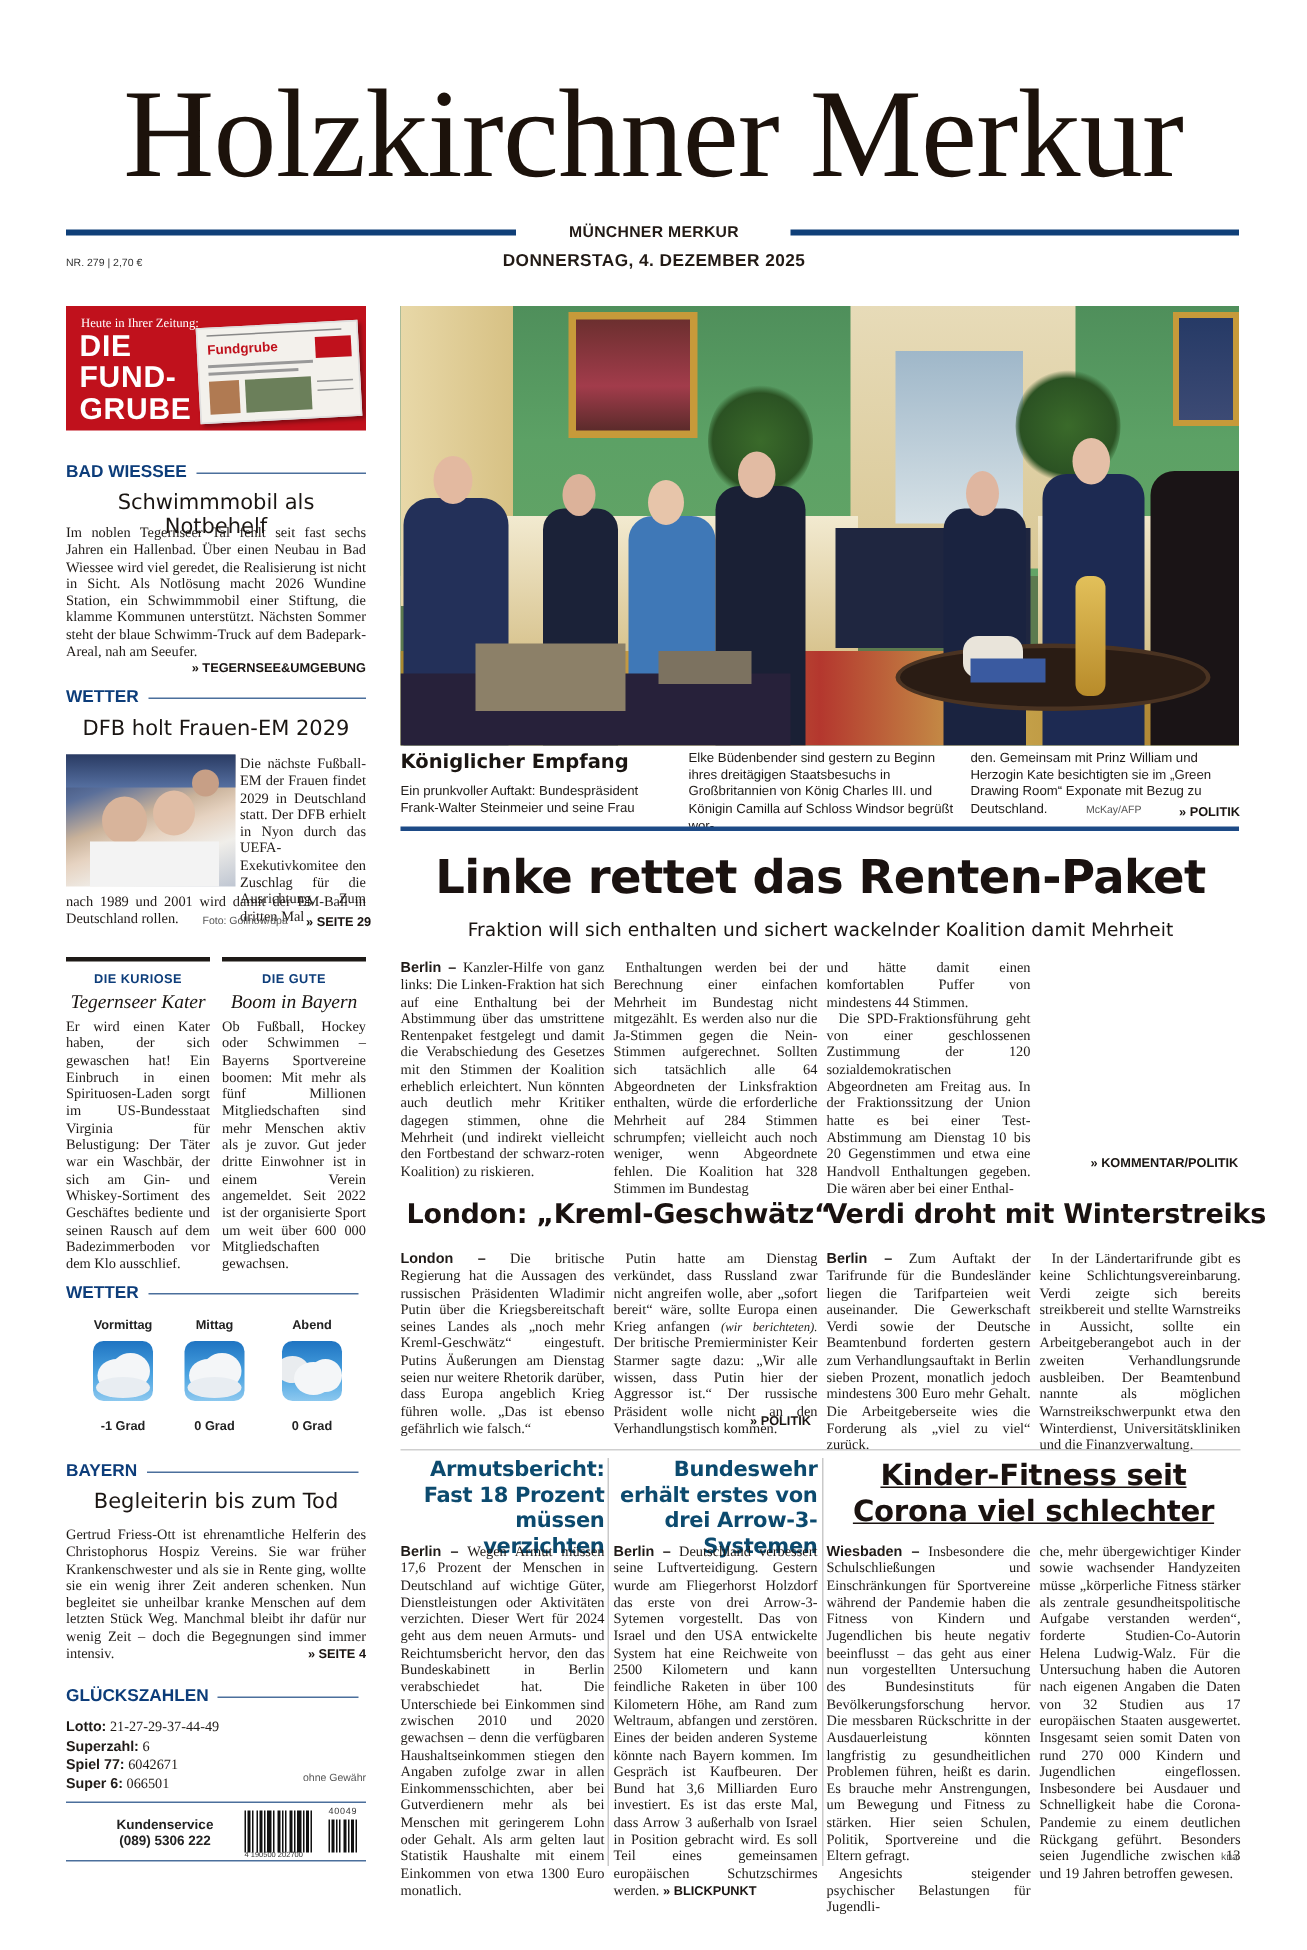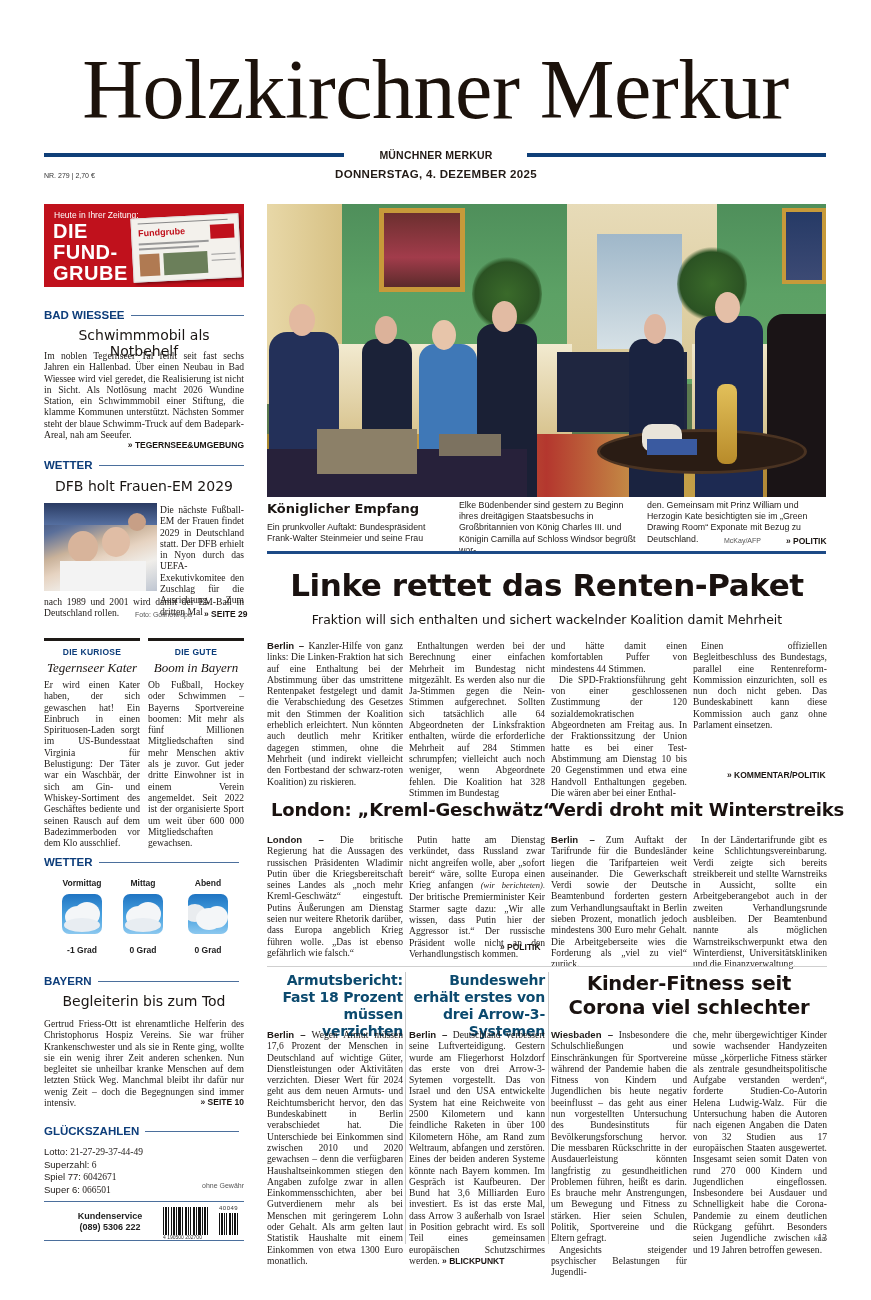--- a/index.html
+++ b/index.html
@@ -8,21 +8,21 @@
   .abs { position: absolute; }
   .sans { font-family: "Liberation Sans", sans-serif; }
 
   
   #masthead-title { left: 0; top: 40px; width: 871px; text-align: center; font-family: "Liberation Serif", serif; font-size: 84px; line-height: 100px; color: #1c120b; letter-spacing: -0.5px; }
   .rule-blue { background: #0f3f78; height: 4px; }
   #sub-title { left: 350px; top: 149px; width: 172px; text-align: center; font-family: "Liberation Sans", sans-serif; font-weight: bold; font-size: 10.5px; color: #221a15; letter-spacing: 0.2px; }
   #issue { left: 44px; top: 172px; font-family: "Liberation Sans", sans-serif; font-size: 7px; color: #333; }
   #date { left: 300px; top: 168px; width: 272px; text-align: center; font-family: "Liberation Sans", sans-serif; font-weight: bold; font-size: 11.5px; color: #221a15; letter-spacing: 0.3px; }
   .promo { left: 44px; top: 204px; width: 200px; height: 83px; background: #c0111c; overflow: hidden; }
-  .promo .kicker { position: absolute; left: 10px; top: 6px; font-family: Liberation Sans, sans-serif; font-size: 8.5px; color: #fff; }
+  .promo .kicker { position: absolute; left: 10px; top: 6px; font-family: Liberation Serif, serif; font-size: 8.5px; color: #fff; }
   .promo .big { position: absolute; left: 9px; top: 17px; font-family: "Liberation Sans", sans-serif; font-weight: bold; font-size: 20px; line-height: 21px; color: #fff; letter-spacing: 0.5px; }
   .promo .paper { position: absolute; left: 88px; top: 12px; width: 108px; height: 64px; background: #f3f1ec; transform: rotate(-3deg); border: 1px solid #ddd; box-shadow: 2px 2px 3px rgba(0,0,0,0.35); }
   .promo .paper .brand { position: absolute; left: 6px; top: 9px; font-family: "Liberation Sans", sans-serif; font-weight: bold; font-size: 9px; color: #c0111c; }
   .promo .paper .l { position: absolute; background: #999; height: 2px; }
   .promo .paper .pic { position: absolute; background: #8c7b63; }
 
   .section-head { display: flex; align-items: center; gap: 6px; font-family: "Liberation Sans", sans-serif; font-weight: bold; font-size: 11.5px; color: #0d3d7a; }
   .section-head .line { flex: 1; height: 1px; background: #4b6f9c; }
   .hl-sans { font-family: "DejaVu Sans", sans-serif; font-weight: normal; color: #1a1512; text-align: center; }
   .body-text { font-family: "Liberation Serif", serif; font-size: 9.6px; line-height: 11.3px; color: #1f1a17; text-align: justify; hyphens: manual; }
@@ -36,21 +36,21 @@
   .kicker-small { font-family: "Liberation Sans", sans-serif; font-weight: bold; font-size: 8.5px; color: #0d3d7a; text-align: center; letter-spacing: 0.3px; }
   .it-head { font-family: "Liberation Serif", serif; font-style: italic; font-size: 13px; text-align: center; color: #1a1512; }
 
   .weather-item { position: absolute; width: 60px; text-align: center; }
   .weather-item .lbl { font-family: "Liberation Sans", sans-serif; font-weight: bold; font-size: 8.5px; color: #222; }
   .weather-item .tile { margin: 6px auto 0; width: 40px; height: 40px; border-radius: 7px; background: linear-gradient(180deg,#1f74c2 0%, #49a2e0 55%, #8cc8ef 100%); position: relative; overflow: hidden; }
   .cloud { position: absolute; background: #f4f6f8; border-radius: 50%; }
   .weather-item .temp { margin-top: 11px; font-family: "Liberation Sans", sans-serif; font-weight: bold; font-size: 8.5px; color: #222; }
 
   .lotto-row { font-family: "Liberation Serif", serif; font-size: 9.5px; line-height: 11.5px; color: #1f1a17; }
-  .lotto-row b { font-family: "Liberation Sans", sans-serif; font-weight: normal; }
+  .lotto-row b { font-family: "Liberation Sans", sans-serif; font-weight: bold; }
 
   .barcode { display: flex; align-items: flex-end; gap: 0; height: 28px; }
   .barcode span { display: inline-block; background: #111; height: 100%; }
 
   
   #main-photo { left: 267px; top: 204px; width: 559px; height: 293px; overflow: hidden; background: #5c7a4f; }
   .ph { position: absolute; }
 
   .caption-title { font-family: "DejaVu Sans", sans-serif; font-weight: bold; font-size: 13px; color: #1a1512; }
   .caption-text { font-family: "Liberation Sans", sans-serif; font-size: 8.8px; line-height: 11.2px; color: #1f1a17; }
@@ -163,21 +163,21 @@
   <div class="temp">0 Grad</div>
 </div>
 
 <div class="abs section-head" style="left:44px; top:975px; width:195px;">
   <span>BAYERN</span>
     <span class="line"></span>
 </div>
 <div class="abs hl-sans" style="left:44px; top:993px; width:200px; font-size:14px;">Begleiterin bis zum Tod</div>
 <div class="abs body-text" style="left:44px; top:1018px; width:200px;">
   <span>Gertrud Friess-Ott ist ehrenamtliche Helferin des Christophorus Hospiz Vereins. Sie war früher Krankenschwester und als sie in Rente ging, wollte sie ein wenig ihrer Zeit anderen schenken. Nun begleitet sie unheilbar kranke Menschen auf dem letzten Stück Weg. Manchmal bleibt ihr dafür nur wenig Zeit – doch die Begegnungen sind immer intensiv.</span>
-  <span class="ref" style="float:right;">» SEITE 10</span>
+  <span class="ref" style="float:right;">» SEITE 4</span>
 </div>
 
 <div class="abs section-head" style="left:44px; top:1125px; width:195px;">
   <span>GLÜCKSZAHLEN</span>
     <span class="line"></span>
 </div>
 <div class="abs" style="left:44px; top:1146px; width:200px;">
   <div class="lotto-row"><b>Lotto:</b> <span>21-27-29-37-44-49</span></div>
   <div class="lotto-row"><b>Superzahl:</b> <span>6</span></div>
   <div class="lotto-row"><b>Spiel 77:</b> <span>6042671</span></div>
@@ -286,21 +286,20 @@
   <b>Berlin –</b> <span>Kanzler-Hilfe von ganz links: Die Linken-Fraktion hat sich auf eine Enthaltung bei der Abstimmung über das umstrittene Rentenpaket festgelegt und damit die Verabschiedung des Gesetzes mit den Stimmen der Koalition erheblich erleichtert. Nun könnten auch deutlich mehr Kritiker dagegen stimmen, ohne die Mehrheit (und indirekt vielleicht den Fortbestand der schwarz-roten Koalition) zu riskieren.</span>
 </div>
 <div class="abs body-text" style="left:409px; top:640px; width:136px;">
   <span class="indent">Enthaltungen werden bei der Berechnung einer einfachen Mehrheit im Bundestag nicht mitgezählt. Es werden also nur die Ja-Stimmen gegen die Nein-Stimmen aufgerechnet. Sollten sich tatsächlich alle 64 Abgeordneten der Linksfraktion enthalten, würde die erforderliche Mehrheit auf 284 Stimmen schrumpfen; vielleicht auch noch weniger, wenn Abgeordnete fehlen. Die Koalition hat 328 Stimmen im Bundestag</span>
 </div>
 <div class="abs body-text" style="left:551px; top:640px; width:136px;">
   <span style="display:block;">und hätte damit einen komfortablen Puffer von mindestens 44 Stimmen.</span>
   <span class="indent">Die SPD-Fraktionsführung geht von einer geschlossenen Zustimmung der 120 sozialdemokratischen Abgeordneten am Freitag aus. In der Fraktionssitzung der Union hatte es bei einer Test-Abstimmung am Dienstag 10 bis 20 Gegenstimmen und etwa eine Handvoll Enthaltungen gegeben. Die wären aber bei einer Enthal-</span>
 </div>
 <div class="abs body-text" style="left:693px; top:640px; width:134px;">
-  <span class="indent">Einen offiziellen Begleitbeschluss des Bundestags, parallel eine Rentenreform-Kommission einzurichten, soll es nun doch nicht geben. Das Bundeskabinett kann diese Kommission auch ganz ohne Parlament einsetzen.</span>
 </div>
 <div class="abs ref" style="left:727px; top:770px;">» KOMMENTAR/POLITIK</div>
 
 <div class="abs h2" style="left:271px; top:799px;">London: „Kreml-Geschwätz“</div>
 <div class="abs body-text" style="left:267px; top:834px; width:136px;">
   <b>London –</b> <span>Die britische Regierung hat die Aussagen des russischen Präsidenten Wladimir Putin über die Kriegsbereitschaft seines Landes als „noch mehr Kreml-Geschwätz“ eingestuft. Putins Äußerungen am Dienstag seien nur weitere Rhetorik darüber, dass Europa angeblich Krieg führen wolle. „Das ist ebenso gefährlich wie falsch.“</span>
 </div>
 <div class="abs body-text" style="left:409px; top:834px; width:136px;">
   <span style="padding-left:8px;">Putin hatte am Dienstag verkündet, dass Russland zwar nicht angreifen wolle, aber „sofort bereit“ wäre, sollte Europa einen Krieg anfangen</span>
   <i style="font-size:8.5px;">(wir berichteten).</i>
@@ -326,21 +325,21 @@
 <div class="vsep" style="left:405px; top:972px; height:272px;"></div>
 
 <div class="abs h3" style="left:409px; top:972px; width:136px;">Bundeswehr erhält erstes von drei Arrow-3-Systemen</div>
 <div class="abs body-text" style="left:409px; top:1029px; width:136px;">
   <b>Berlin –</b> <span>Deutschland verbessert seine Luftverteidigung. Gestern wurde am Fliegerhorst Holzdorf das erste von drei Arrow-3-Sytemen vorgestellt. Das von Israel und den USA entwickelte System hat eine Reichweite von 2500 Kilometern und kann feindliche Raketen in über 100 Kilometern Höhe, am Rand zum Weltraum, abfangen und zerstören. Eines der beiden anderen Systeme könnte nach Bayern kommen. Im Gespräch ist Kaufbeuren. Der Bund hat 3,6 Milliarden Euro investiert. Es ist das erste Mal, dass Arrow 3 außerhalb von Israel in Position gebracht wird. Es soll Teil eines gemeinsamen europäischen Schutzschirmes werden.</span>
   <span class="ref">» BLICKPUNKT</span>
 </div>
 
 <div class="vsep" style="left:548px; top:972px; height:272px;"></div>
 
-<div class="abs h2b" style="left:551px; top:972px; width:276px;">Kinder-Fitness seit Corona viel schlechter</div>
+<div class="abs h2b" style="left:551px; top:972px; width:276px;text-decoration:underline;">Kinder-Fitness seit Corona viel schlechter</div>
 <div class="abs body-text" style="left:551px; top:1029px; width:136px;">
   <b>Wiesbaden –</b> <span>Insbesondere die Schulschließungen und Einschränkungen für Sportvereine während der Pandemie haben die Fitness von Kindern und Jugendlichen bis heute negativ beeinflusst – das geht aus einer nun vorgestellten Untersuchung des Bundesinstituts für Bevölkerungsforschung hervor. Die messbaren Rückschritte in der Ausdauerleistung könnten langfristig zu gesundheitlichen Problemen führen, heißt es darin. Es brauche mehr Anstrengungen, um Bewegung und Fitness zu stärken. Hier seien Schulen, Politik, Sportvereine und die Eltern gefragt.</span>
   <span class="indent">Angesichts steigender psychischer Belastungen für Jugendli-</span>
 </div>
 <div class="abs body-text" style="left:693px; top:1029px; width:134px;">
   <span>che, mehr übergewichtiger Kinder sowie wachsender Handyzeiten müsse „körperliche Fitness stärker als zentrale gesundheitspolitische Aufgabe verstanden werden“, forderte Studien-Co-Autorin Helena Ludwig-Walz. Für die Untersuchung haben die Autoren nach eigenen Angaben die Daten von 32 Studien aus 17 europäischen Staaten ausgewertet. Insgesamt seien somit Daten von rund 270 000 Kindern und Jugendlichen eingeflossen. Insbesondere bei Ausdauer und Schnelligkeit habe die Corona-Pandemie zu einem deutlichen Rückgang geführt. Besonders seien Jugendliche zwischen 13 und 19 Jahren betroffen gewesen.</span>
 </div>
 <div class="abs credit" style="left:814px; top:1235px;">kna</div>
 
 </body></html>

